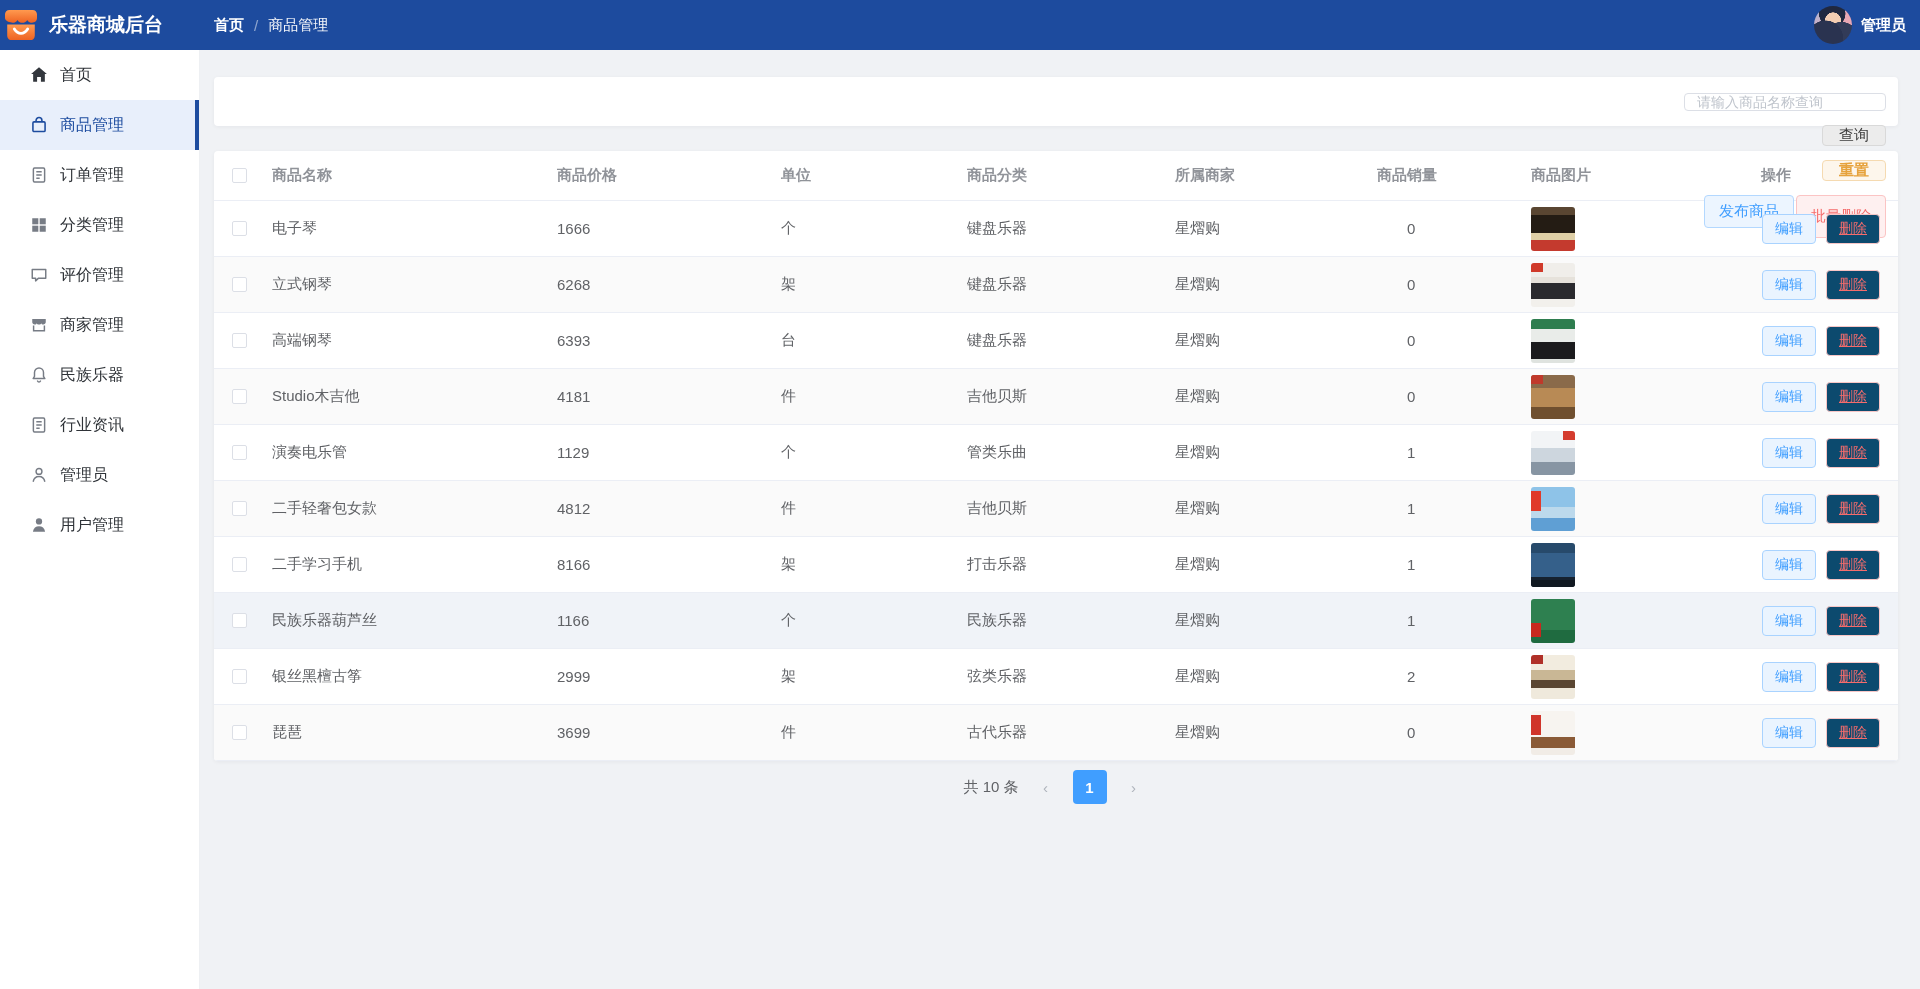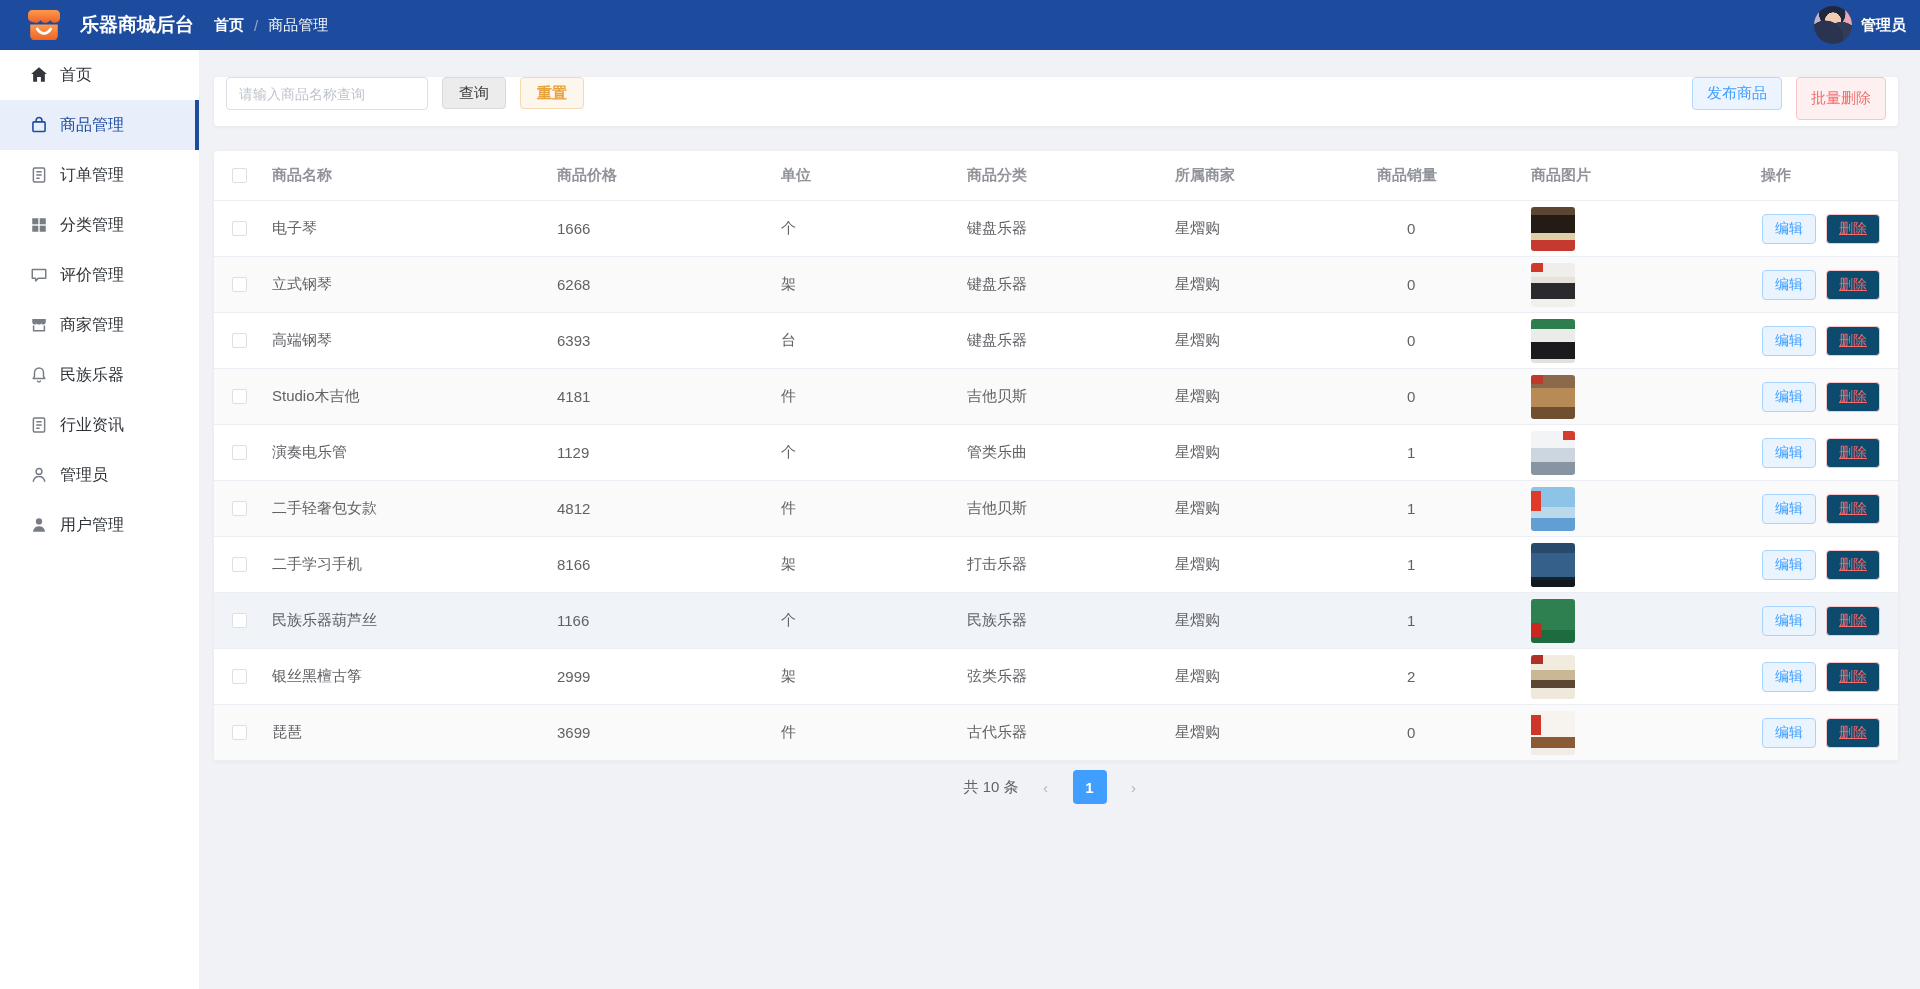--- a/index.html
+++ b/index.html
@@ -1,20 +1,20 @@
 <!DOCTYPE html>
 <html><head>
 <meta charset="utf-8">
 <style>
   * { margin:0; padding:0; box-sizing:border-box; }
   html,body { width:1920px; height:989px; overflow:hidden; font-family:"Liberation Sans","DejaVu Sans",sans-serif; background:#f0f2f5; }
 
   
   .topbar { position:fixed; top:0; left:0; width:1920px; height:50px; background:#1d4b9e; display:flex; align-items:center; z-index:10; }
-  .brand { display:flex; align-items:center; gap:18px; width:200px; padding-left:26px; }
+  .brand { display:flex; align-items:center; gap:10px; width:200px; padding-left:3px; }
   .logo { width:36px; height:32px; position:relative; flex:0 0 auto; }
   .app-title { color:#ffffff; font-size:19px; font-weight:bold; white-space:nowrap; }
   .crumbs { display:flex; align-items:center; gap:10px; margin-left:14px; font-size:15px; }
   .crumb-first { color:#ffffff; font-weight:bold; }
   .crumb-sep { color:rgba(255,255,255,.5); }
   .crumb-last { color:rgba(255,255,255,.95); }
   .top-right { margin-left:auto; display:flex; align-items:center; gap:9px; padding-right:14px; }
   .avatar { width:38px; height:38px; border-radius:50%;
     background:
       radial-gradient(circle at 30% 85%, #2a3350 0 42%, transparent 43%),
@@ -35,27 +35,27 @@
   .side-item.first .icon { color:#33373d; }
   .side-item.active { background:#e8effb; }
   .side-item.active .icon { color:#1d4c9f; }
   .side-item.active .lbl { color:#1d4c9f; }
   .side-item.active::after { content:""; position:absolute; right:0; top:0; width:4px; height:50px; background:#1d4c9f; }
 
   
   .main { position:absolute; left:200px; top:50px; width:1720px; height:939px; padding:27px 22px 0 14px; }
   .card { background:#ffffff; border-radius:4px; box-shadow:0 1px 4px rgba(0,21,41,.05); }
 
-  .search-card { height:49px; display:flex; align-items:flex-start; padding:0 12px; gap:14px; }
+  .search-card { height:49px; display:flex; align-items:flex-end; padding:16px 12px; gap:14px;flex-direction:column; }
   .search-input { width:202px; height:33px; border:1px solid #dcdfe6; border-radius:4px; padding:0 12px; font-size:14px; color:#606266; outline:none; font-family:inherit; }
   .search-input::placeholder { color:#bfc4cc; }
   .btn { border-radius:4px; font-family:inherit; cursor:pointer; }
   .btn-query { height:32px; padding:0 16px; font-size:15px; background:#ececec; border:1px solid #d9d9d9; color:#3a3a3a; }
   .btn-reset { height:32px; padding:0 16px; font-size:15px; background:#fdf6ec; border:1px solid #f5dab1; color:#e6a23c; font-weight:bold; }
-  .right-actions { margin-left:auto; display:flex; gap:14px; }
+  .right-actions { margin-left:auto; display:flex; gap:2px; }
   .btn-publish { height:33px; padding:0 14px; font-size:15px; background:#ecf5ff; border:1px solid #b3d8ff; color:#409eff; }
   .btn-batch { height:43px; padding:0 14px; font-size:15px; background:#fef0f0; border:1px solid #fbc4c4; color:#f56c6c; }
 
   .table-card { margin-top:25px; overflow:hidden; }
   .trow { display:grid; grid-template-columns:50px 285px 224px 186px 208px 202px 154px 230px 1fr; align-items:center; border-bottom:1px solid #ebeef5; }
   .thead { height:50px; }
   .thead .cell { font-size:15px; color:#909399; font-weight:bold; }
   .tbody-row { height:56px; background:#ffffff; }
   .tbody-row.stripe { background:#fafafa; }
   .tbody-row.hovered { background:#f0f3f8; }

